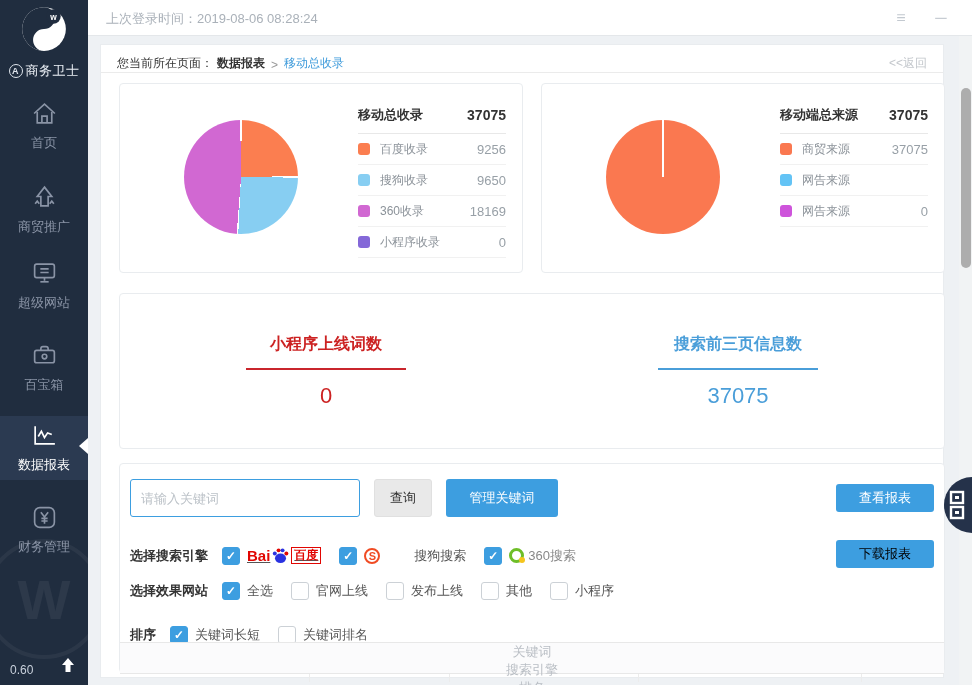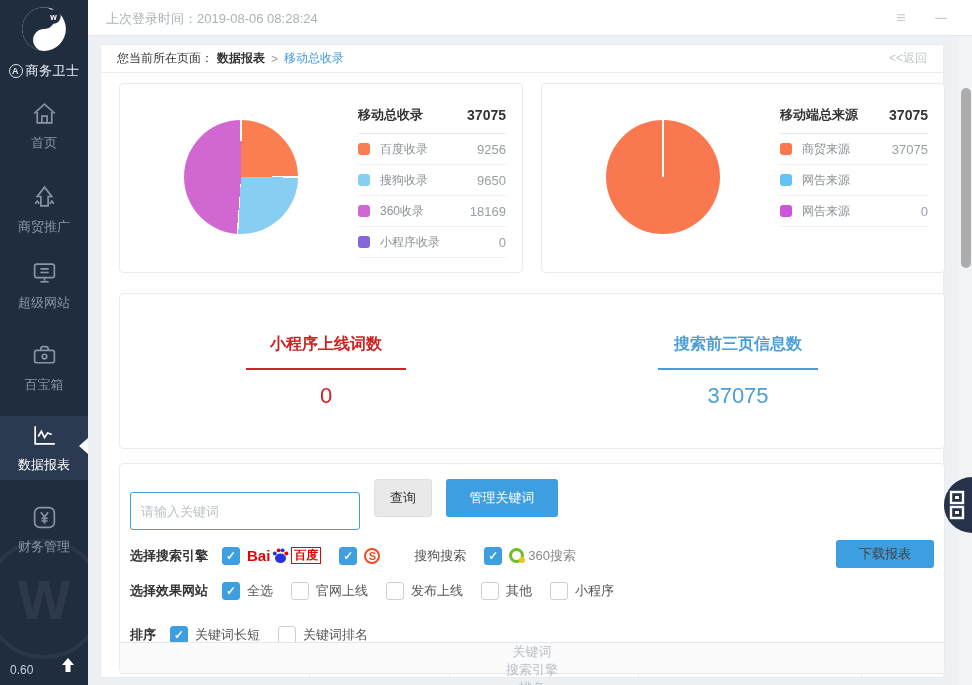--- a/index.html
+++ b/index.html
@@ -35,21 +35,21 @@
   .login-time { position:absolute; left:18px; top:10px; font-size:13px; color:#aab1b9; }
   .win-controls { position:absolute; right:6px; top:0; height:36px; display:flex; align-items:center; gap:22px; padding-right:4px;}
   .win-btn { color:#c3c9d0; font-size:16px; width:18px; text-align:center; cursor:pointer; line-height:1; }
 
   .content { position:absolute; left:0; top:36px; width:884px; height:649px; background:#eef1f4; }
   .panel { position:absolute; left:12px; top:8px; width:844px; height:634px; background:#fff;
     border:1px solid #e9ecef; }
 
   .breadcrumb { position:absolute; left:0; top:0; width:100%; height:28px;
     border-bottom:1px solid #ebebeb; font-size:12px; color:#333;
-    display:flex; align-items:center; padding:0 16px; gap:4px; }
+    display:flex; align-items:flex-end; padding:0 16px; gap:4px; }
   .bc-section { font-weight:bold; }
   .bc-sep { color:#999; margin:0 2px;}
   .bc-current { color:#3e9bdb; }
   .bc-back { margin-left:auto; color:#c3c7cc; cursor:pointer;}
 
   
   .pie-card { position:absolute; top:38px; width:404px; height:190px;
     border:1px solid #e9ecef; border-radius:4px; background:#fff; }
   .pie-card.c1 { left:18px; } .pie-card.c2 { left:440px; }
   .pie { position:absolute; left:64px; top:36px; width:114px; height:114px; border-radius:50%; }
@@ -75,45 +75,45 @@
   .stat-col { flex:1; display:flex; flex-direction:column; align-items:center; justify-content:center; gap:13px; cursor:pointer;}
   .stat-col .stat-label { font-size:16px; font-weight:bold; }
   .stat-col .stat-line { width:160px; height:2px; }
   .stat-col .stat-value { font-size:22px; }
   .stat-col.red { color:#cc2222; } .stat-col.red .stat-line { background:#c9252c; }
   .stat-col.blue { color:#4a9ed9; } .stat-col.blue .stat-line { background:#4a9ed9; }
 
   
   .search-card { position:absolute; left:18px; top:418px; width:826px; height:210px;
     border:1px solid #e9ecef; border-radius:4px; background:#fff; }
-  .kw-input { position:absolute; left:10px; top:28px; width:230px; height:38px;
+  .kw-input { position:absolute; left:10px; top:15px; width:230px; height:38px;
     border:1px solid #3d9ee0; border-radius:3px; padding:0 10px; font-size:13px; color:#333;
     font-family:"Liberation Sans", sans-serif; outline:none;}
   .kw-input::placeholder { color:#bcc2c8; }
   .btn { border:none; border-radius:3px; font-size:13px; cursor:pointer;
     font-family:"Liberation Sans", sans-serif; }
   .btn-query { position:absolute; left:254px; top:15px; width:58px; height:38px;
     background:#e9e9e9; color:#333; border:1px solid #e0e0e0;}
   .btn-manage { position:absolute; left:326px; top:15px; width:112px; height:38px;
     background:#3d9ee0; color:#fff; }
   .btn-view { position:absolute; right:10px; top:20px; width:98px; height:28px;
     background:#3d9ee0; color:#fff; }
   .btn-download { position:absolute; right:10px; top:76px; width:98px; height:28px;
-    background:#3d9ee0; color:#404040;font-family:Liberation Mono, monospace; }
+    background:#3d9ee0; color:#000000;font-family:Liberation Mono, monospace; }
 
   .filter-row { position:absolute; left:10px; display:flex; align-items:center; gap:10px; font-size:13px; color:#555; }
   .filter-row .flt-label { font-weight:bold; color:#333; margin-right:4px; }
   .row-engines { top:82px; } .row-sites { top:118px; } .row-sort { top:162px; }
   .checkbox { width:18px; height:18px; border-radius:3px; border:1px solid #ccd1d6; background:#fff;
     display:inline-flex; align-items:center; justify-content:center; cursor:pointer; flex:none; }
   .checkbox.checked { background:#3d9ee0; border-color:#3d9ee0; }
   .checkbox.checked::after { content:"✓"; color:#fff; font-size:12px; font-weight:bold; }
   .opt { display:flex; align-items:center; gap:7px; margin-right:8px; }
 
-  .baidu-logo { display:flex; align-items:center; gap:1px; }
+  .baidu-logo { display:flex; align-items:center; gap:1px;text-decoration:underline; }
   .bai-txt { color:#e10602; font-weight:bold; font-size:15px; }
   .baidu-box { border:1px solid #e10602; color:#e10602; font-size:12px; font-weight:bold; padding:0 2px; line-height:15px;}
   .sogou-logo { display:flex; align-items:center; gap:3px; }
   .sogou-s { width:16px; height:16px; border:2px solid #f04b23; border-radius:50%; color:#f04b23;
     font-size:11px; font-weight:bold; display:flex; align-items:center; justify-content:center; }
   .sogou-txt { color:#555; font-size:13px;margin-left:31px; }
   .logo360 { display:flex; align-items:center; gap:4px; }
   .ring360 { position:relative; width:15px; height:15px; border:3px solid #6ebe28; border-radius:50%; }
   .ring360::after { content:""; position:absolute; right:-4px; bottom:-3px; width:6px; height:6px;
     border-radius:50%; background:#f5c51d; }
@@ -309,20 +309,21 @@
             <span class="stat-label">搜索前三页信息数</span>
             <span class="stat-line"></span>
             <span class="stat-value">37075</span>
           </div>
         </div>
 
         <div class="search-card">
           <input class="kw-input" type="text" placeholder="请输入关键词" style="">
           <button class="btn btn-query">查询</button>
           <button class="btn btn-manage">管理关键词</button>
+          <button class="btn btn-view">查看报表</button>
           <button class="btn btn-download">下载报表</button>
 
           <div class="filter-row row-engines">
             <span class="flt-label">选择搜索引擎</span>
             <span class="opt">
               <span class="checkbox checked"></span>
               <span class="baidu-logo">
                 <span class="bai-txt">Bai</span>
                 <svg width="19" height="19" viewBox="0 0 24 24">
                   <ellipse cx="12" cy="15.5" rx="7" ry="6" fill="#2932e1"></ellipse>

